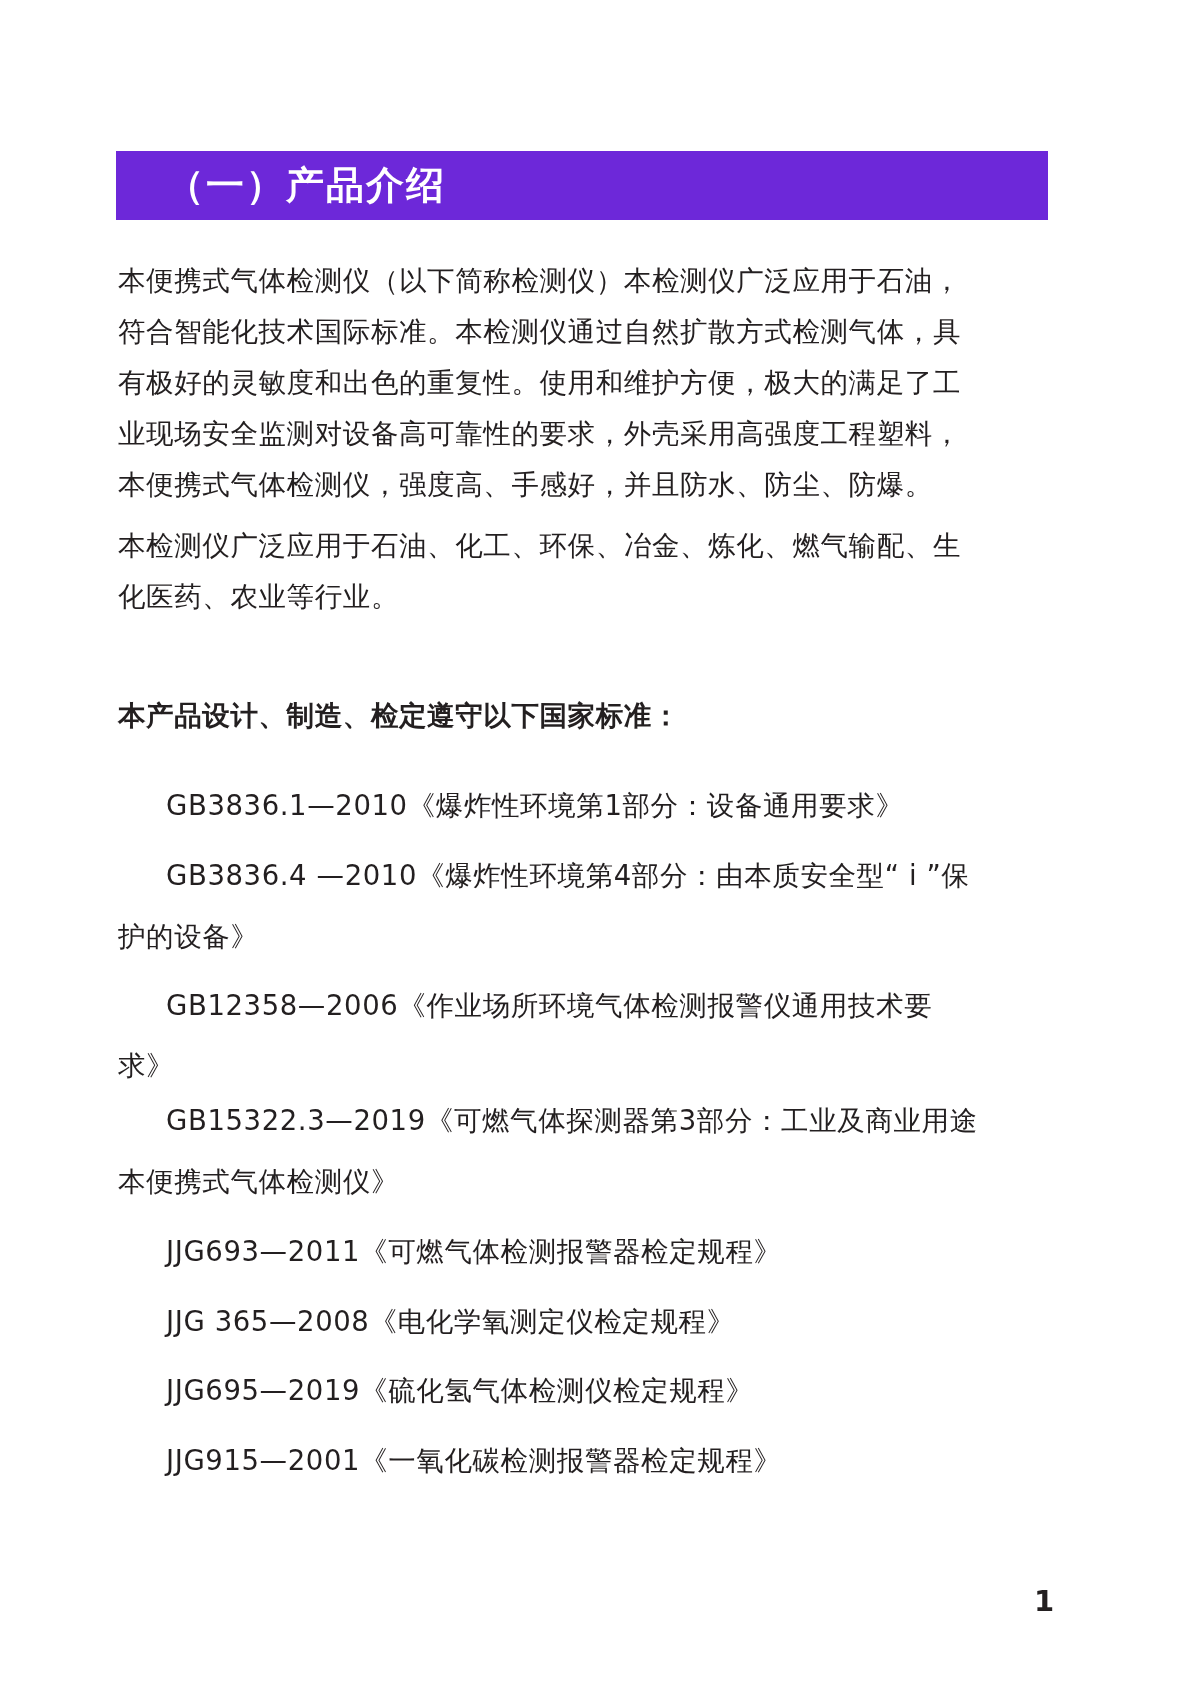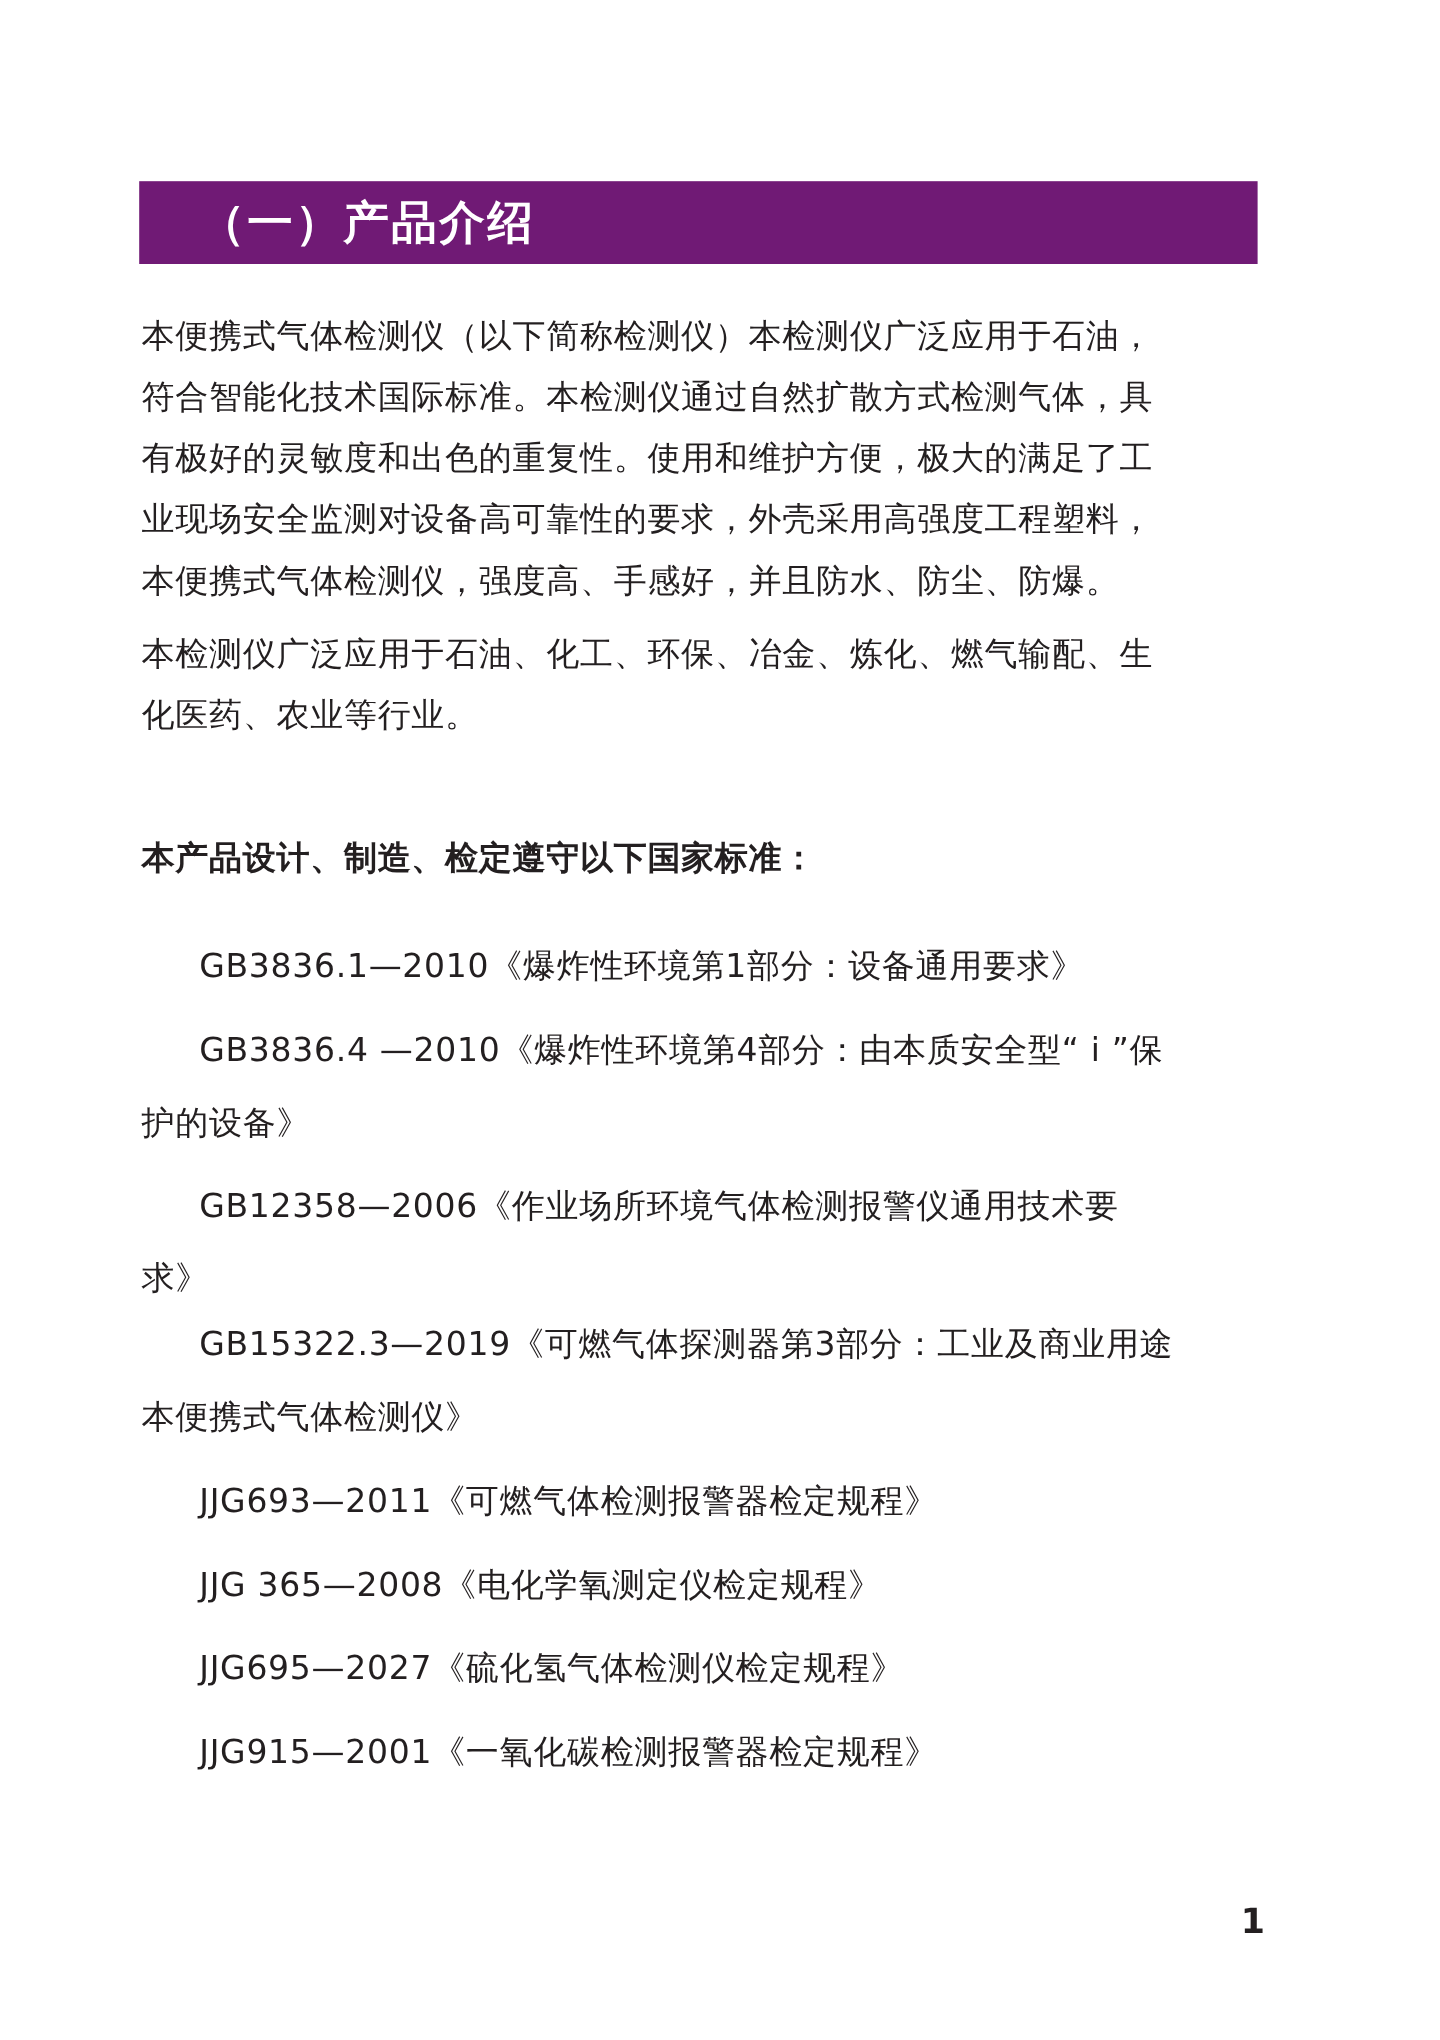--- a/index.html
+++ b/index.html
@@ -52,21 +52,21 @@
       letter-spacing: 1px;
       color: rgba(120, 120, 120, 0.35);
     }
 
     .section-header {
       position: absolute;
       left: 116px;
       top: 151px;
       width: 932px;
       height: 69px;
-      background: #701a75;
+      background: #6d28d9;
       z-index: 1;
       display: flex;
       align-items: center;
     }
     .section-title {
       color: #ffffff;
       font-size: 38px;
       font-weight: bold;
       letter-spacing: 2px;
       padding-left: 50px;
@@ -145,21 +145,21 @@
         <div class="line indent" style="top:1102px">GB15322.3—2019《可燃气体探测器第3部分：工业及商业用途</div>
         <div class="line" style="top:1163px">本便携式气体检测仪》</div>
       </div>
       <div>
         <div class="line indent" style="top:1233px">JJG693—2011《可燃气体检测报警器检定规程》</div>
       </div>
       <div>
         <div class="line indent" style="top:1303px">JJG 365—2008《电化学氧测定仪检定规程》</div>
       </div>
       <div>
-        <div class="line indent" style="top:1372px">JJG695—2027《硫化氢气体检测仪检定规程》</div>
+        <div class="line indent" style="top:1372px">JJG695—2019《硫化氢气体检测仪检定规程》</div>
       </div>
       <div>
         <div class="line indent" style="top:1442px">JJG915—2001《一氧化碳检测报警器检定规程》</div>
       </div>
     </div>
   </div>
 
   <div class="page-number">1</div>
 </div>
 

